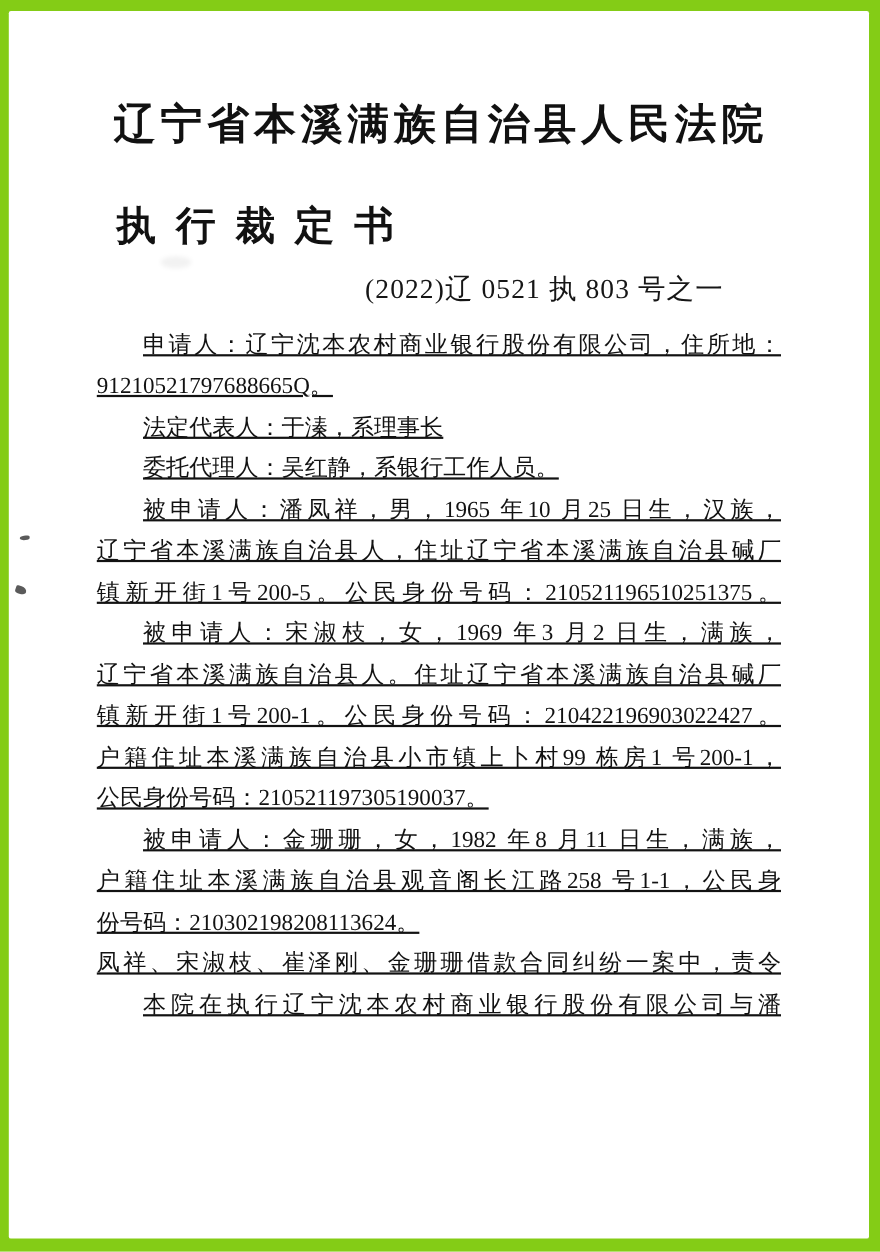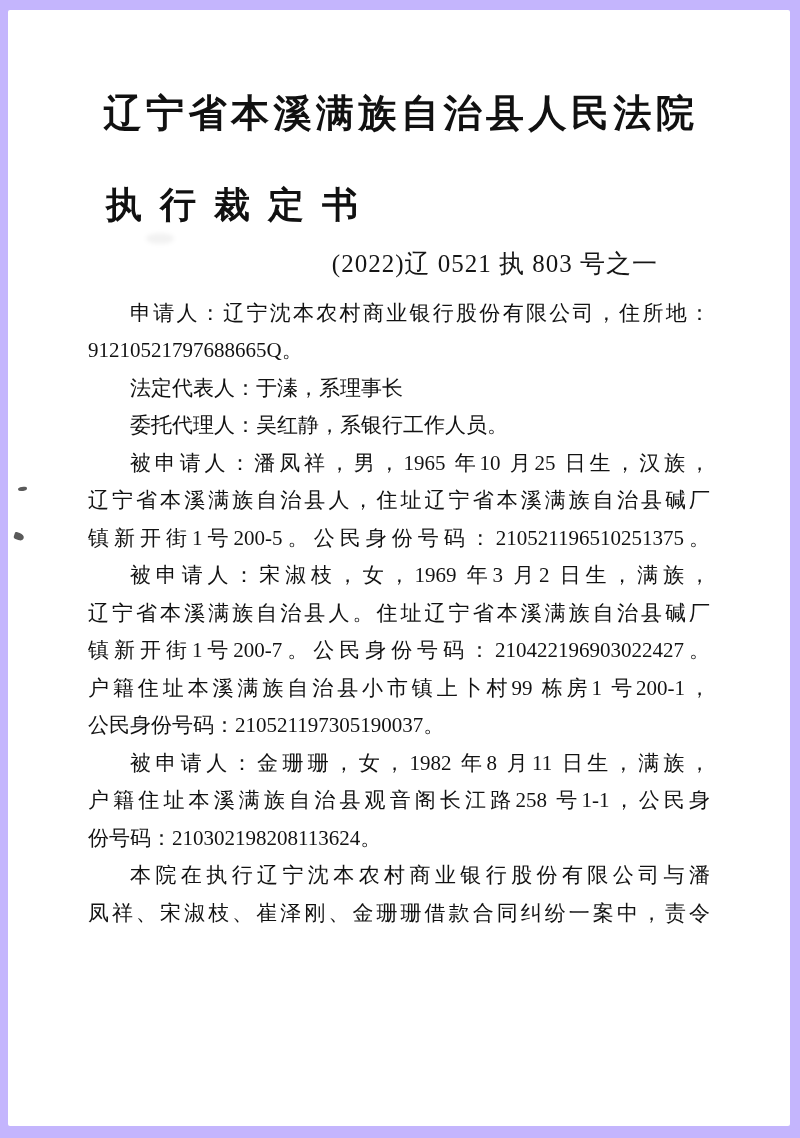--- a/index.html
+++ b/index.html
@@ -8,21 +8,21 @@
     width: 800px;
     height: 1138px;
     overflow: hidden;
     font-family: "Liberation Serif", "DejaVu Serif", serif;
   }
   .stage {
     position: relative;
     width: 800px;
     height: 1138px;
     box-sizing: border-box;
-    background: #c4b5fd;
+    background: #84cc16;
     padding: 10px 10px 12px 8px;
   }
   .paper {
     position: relative;
     width: 100%;
     height: 100%;
     box-sizing: border-box;
     background: #ffffff;
     border-radius: 2px;
     padding: 82px 80px 0 80px;
@@ -62,20 +62,21 @@
   .doc-body {
     margin-top: 16px;
     font-size: 21px;
     line-height: 37.5px;
     color: #121212;
   }
   .para { margin: 0; }
   .line {
     text-align: left;
     white-space: normal;
+    text-decoration: underline;
   }
   .line.just {
     text-align: justify;
     text-align-last: justify;
   }
   .line.first {
     text-indent: 2em;
   }
   
   .speck {
@@ -119,34 +120,34 @@
           <div class="line first">委托代理人：吴红静，系银行工作人员。</div>
         </div>
         <div class="para">
           <div class="line first just">被申请人：潘凤祥，男，1965 年10 月25 日生，汉族，</div>
           <div class="line just">辽宁省本溪满族自治县人，住址辽宁省本溪满族自治县碱厂</div>
           <div class="line just">镇新开街1号200-5。公民身份号码：210521196510251375。</div>
         </div>
         <div class="para">
           <div class="line first just">被申请人：宋淑枝，女，1969 年3 月2 日生，满族，</div>
           <div class="line just">辽宁省本溪满族自治县人。住址辽宁省本溪满族自治县碱厂</div>
-          <div class="line just">镇新开街1号200-7。公民身份号码：210422196903022427。</div>
+          <div class="line just">镇新开街1号200-1。公民身份号码：210422196903022427。</div>
         </div>
         <div class="para">
           <div class="line just">户籍住址本溪满族自治县小市镇上卜村99 栋房1 号200-1，</div>
           <div class="line">公民身份号码：210521197305190037。</div>
         </div>
         <div class="para">
           <div class="line first just">被申请人：金珊珊，女，1982 年8 月11 日生，满族，</div>
           <div class="line just">户籍住址本溪满族自治县观音阁长江路258 号1-1，公民身</div>
           <div class="line">份号码：210302198208113624。</div>
         </div>
         <div class="para">
+          <div class="line just">凤祥、宋淑枝、崔泽刚、金珊珊借款合同纠纷一案中，责令</div>
           <div class="line first just">本院在执行辽宁沈本农村商业银行股份有限公司与潘</div>
-          <div class="line just">凤祥、宋淑枝、崔泽刚、金珊珊借款合同纠纷一案中，责令</div>
         </div>
       </div>
 
   </div>
 
   <div class="speck speck-1"></div>
   <div class="speck speck-2"></div>
   <div class="smudge"></div>
 </div>
 

